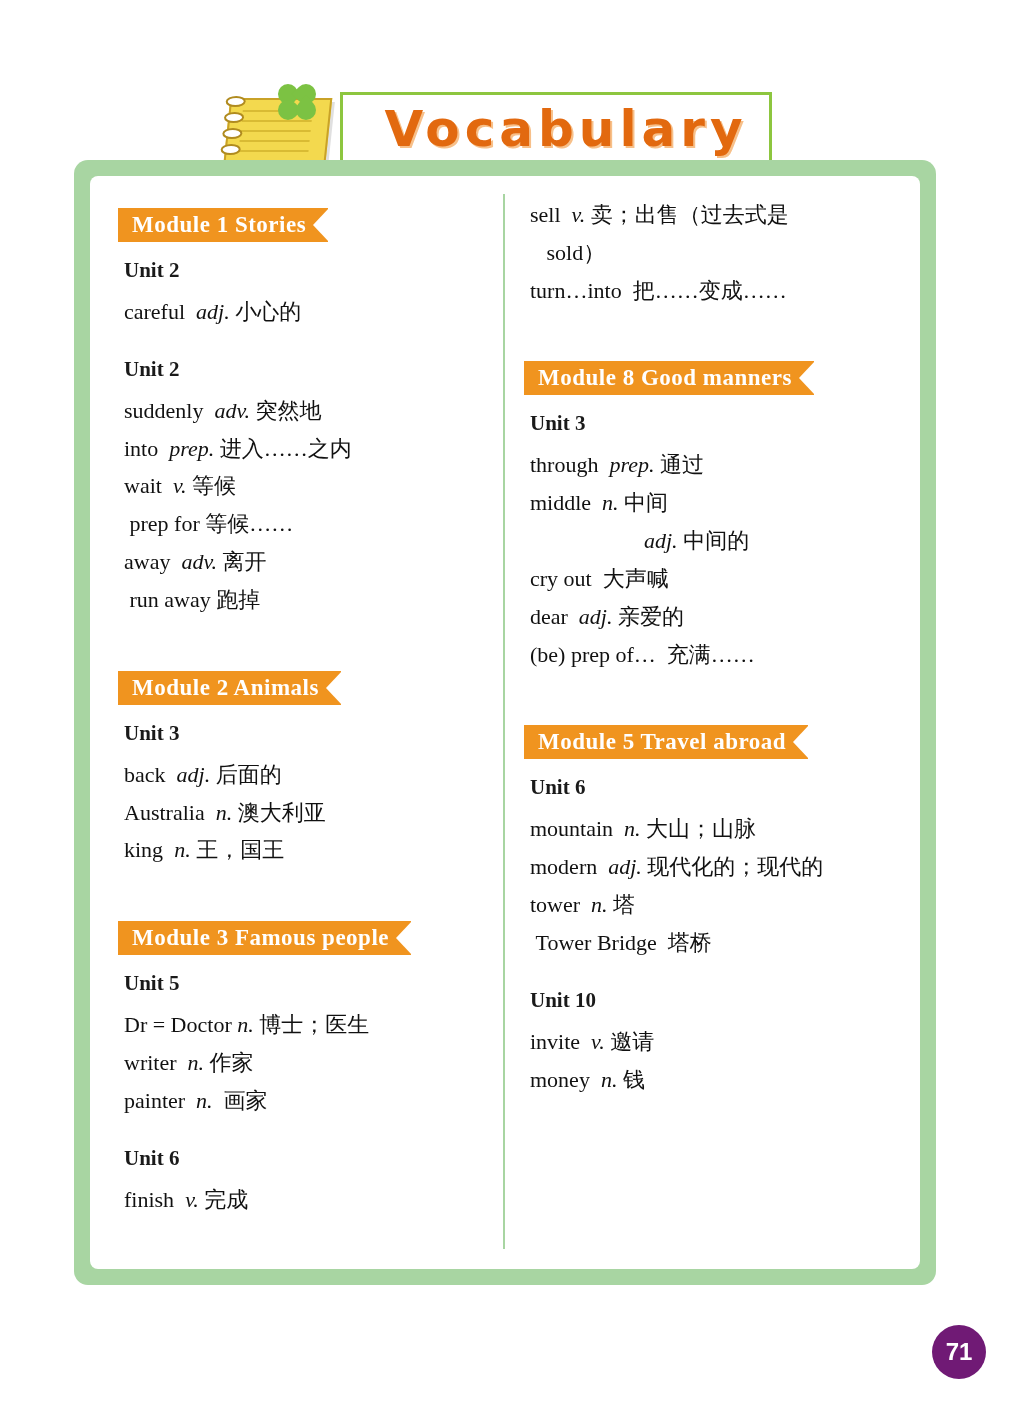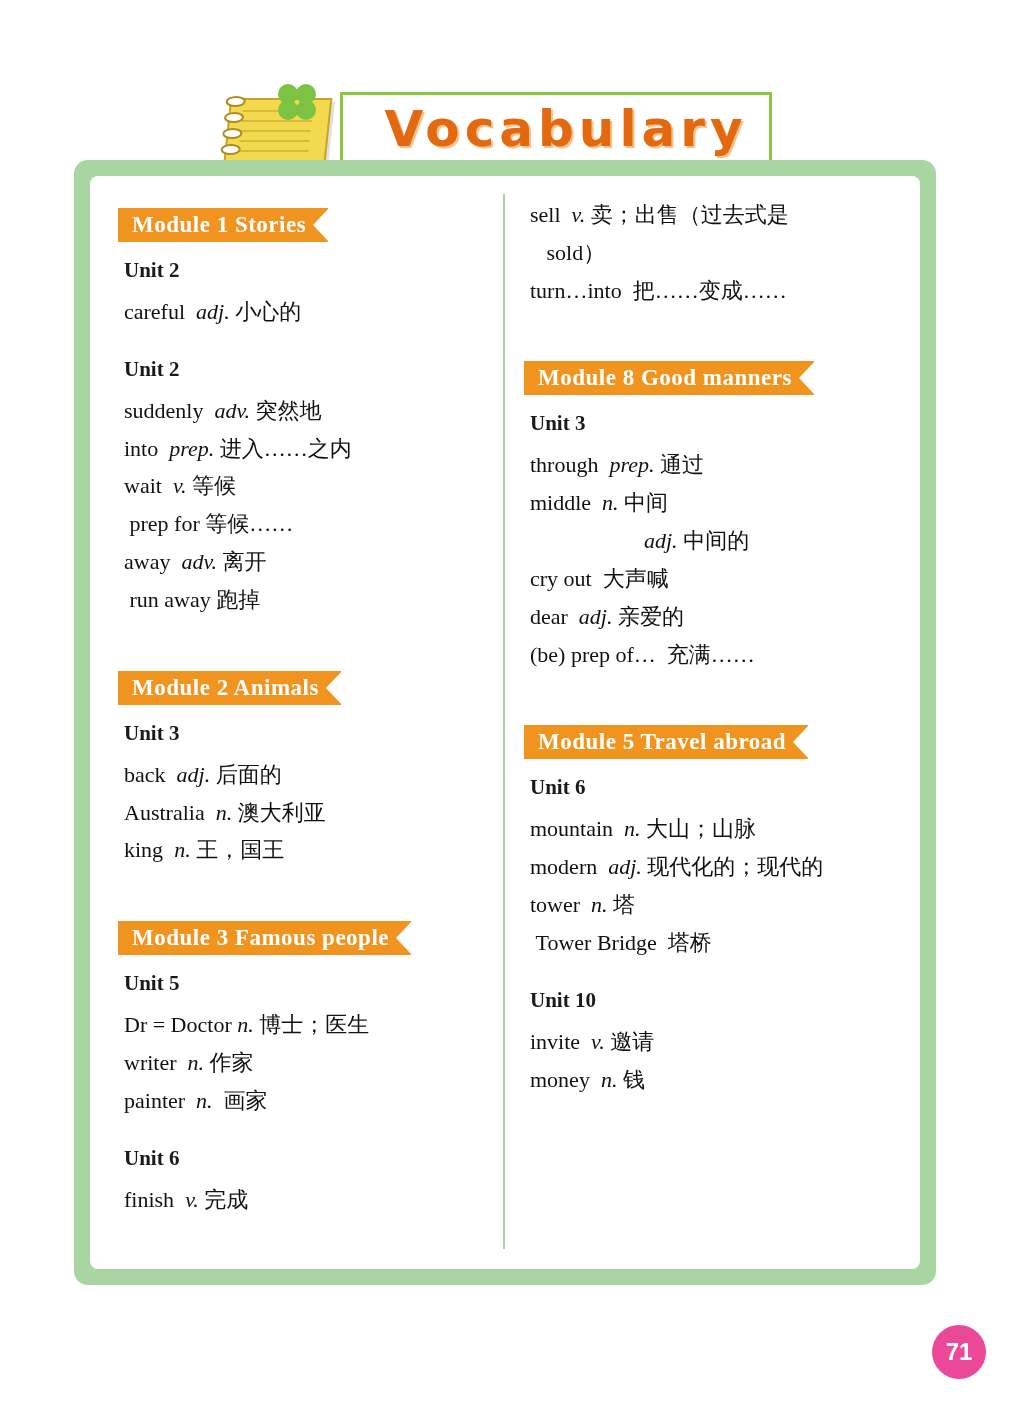--- a/index.html
+++ b/index.html
@@ -214,21 +214,21 @@
   .gap-lg { height: 40px; }
 
   
   .page-number {
     position: absolute;
     right: 38px;
     bottom: 36px;
     width: 54px;
     height: 54px;
     border-radius: 50%;
-    background: #ec4899;
+    background: #701a75;
     color: #ffffff;
     font-family: "Liberation Sans", sans-serif;
     font-weight: bold;
     font-size: 24px;
     display: flex;
     align-items: center;
     justify-content: center;
   }
 </style>
 </head>

